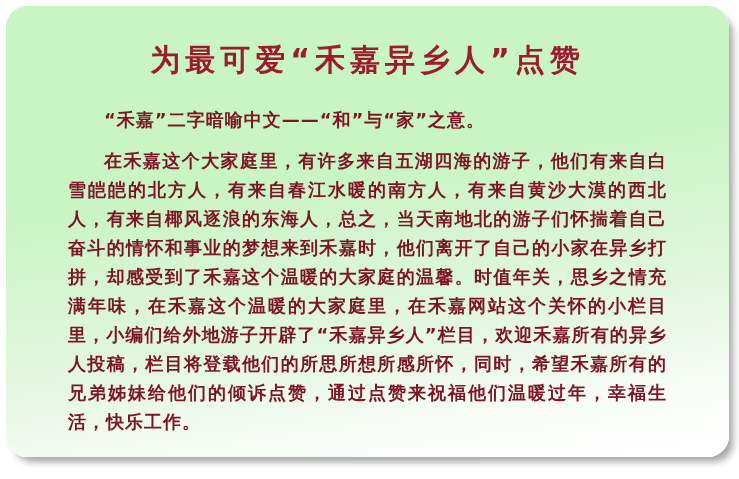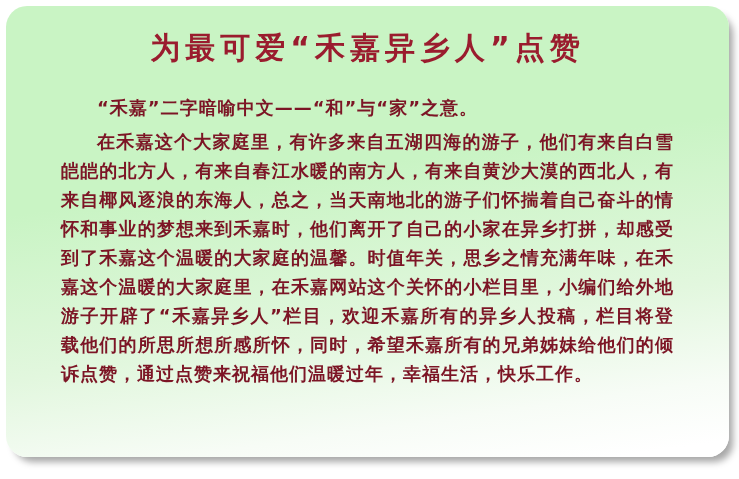--- a/index.html
+++ b/index.html
@@ -27,40 +27,40 @@
       var(--grad-top, #c9f4c4) 38%,
       #e2f7de 68%,
       #f7fcf6 86%,
       var(--grad-bottom, #ffffff) 97%
     );
     box-shadow: 6px 7px 7px -2px var(--shadow-color, rgba(0,0,0,0.35));
     box-sizing: border-box;
   }
   .card-title {
     margin: 0;
-    padding-top: 22px;
+    padding-top: 34px;
     text-align: center;
     font-size: 30px;
     font-weight: bold;
     letter-spacing: 5px;
     color: var(--title-color, #9a1c2e);
     font-family: "DejaVu Sans", sans-serif;
   }
   .card-body {
     margin: 24px 50px 0 50px;
     color: var(--body-color, #7c1525);
     font-size: 18px;
     line-height: 29px;
     font-weight: bold;
     letter-spacing: 1px;
     text-align: justify;
     font-family: "DejaVu Sans", sans-serif;
   }
   .card-body p {
-    margin: 5px;
+    margin: 12px;
     text-indent: 2em;
   }
 </style>
 </head>
 <body>
 
 <div class="card">
   <h1 class="card-title">为最可爱“禾嘉异乡人”点赞</h1>
   <div class="card-body">
     <p>“禾嘉”二字暗喻中文——“和”与“家”之意。</p>

